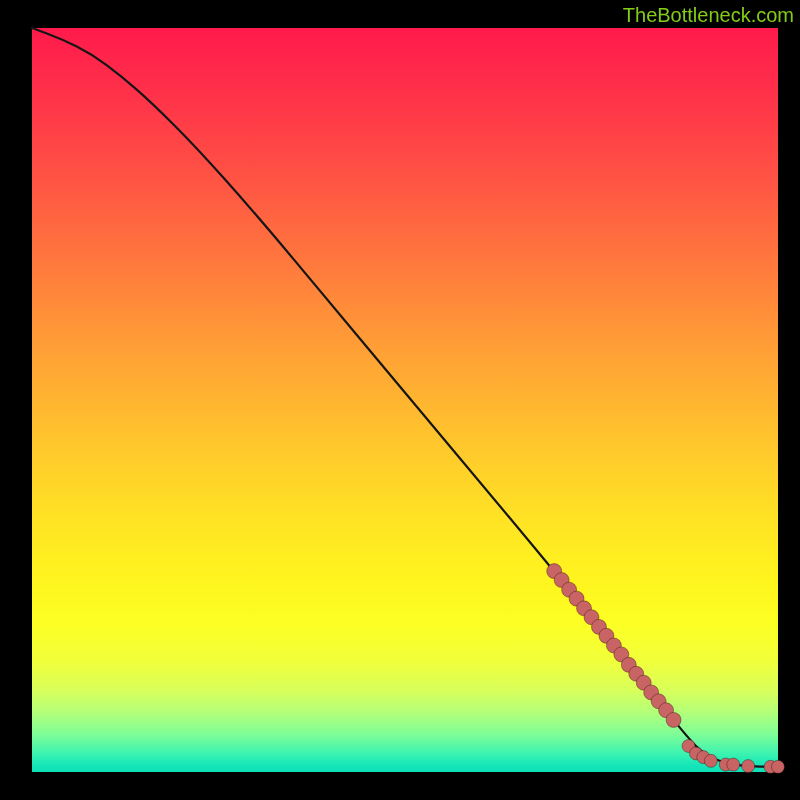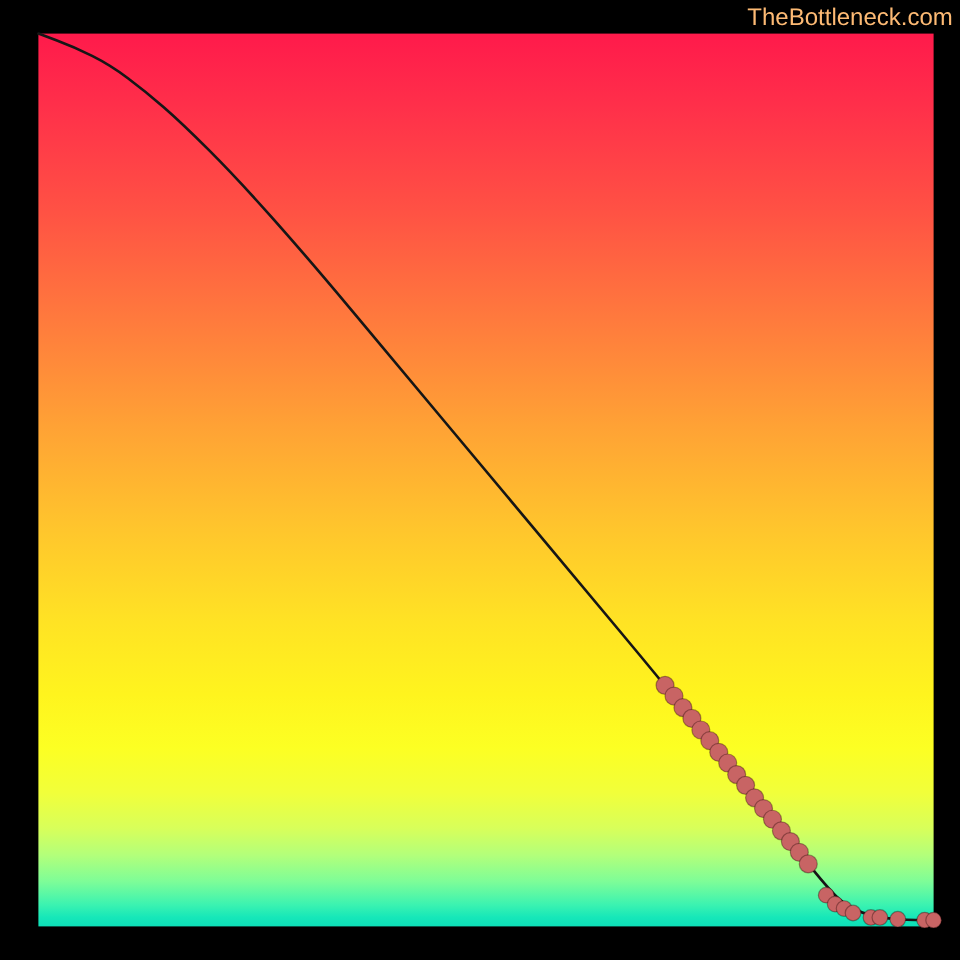--- a/index.html
+++ b/index.html
@@ -5,21 +5,21 @@
   * { margin: 0; padding: 0; box-sizing: border-box; }
   html, body { width: 800px; height: 800px; overflow: hidden; }
   body { background: #000; position: relative; }
 
   .attribution {
     position: absolute;
     top: 4px;
     right: 6px;
     font-family: Arial, Helvetica, sans-serif;
     font-size: 20px;
-    color: #fdba74;
+    color: #84cc16;
     font-weight: 500;
     z-index: 5;
   }
 
   .plot-frame {
     position: absolute;
     left: 32px;
     top: 28px;
     width: 746px;   
     height: 744px;  

